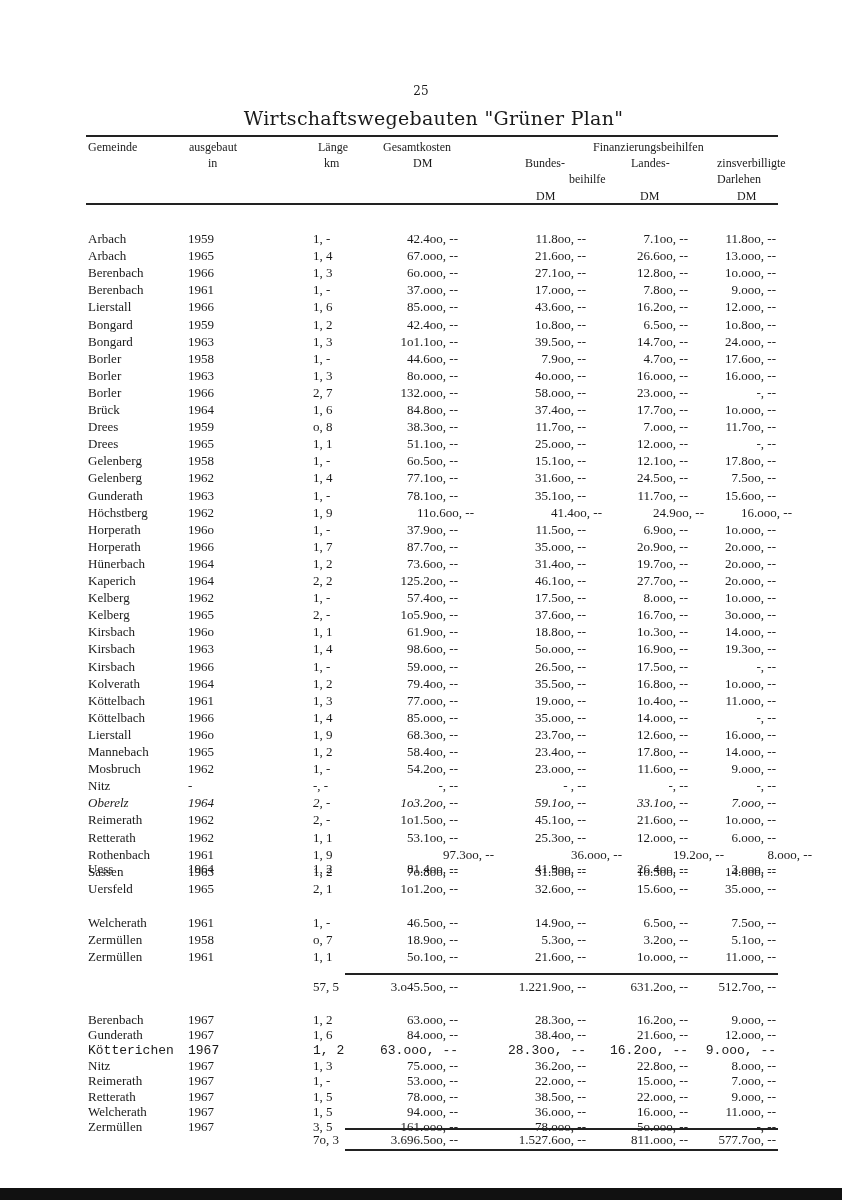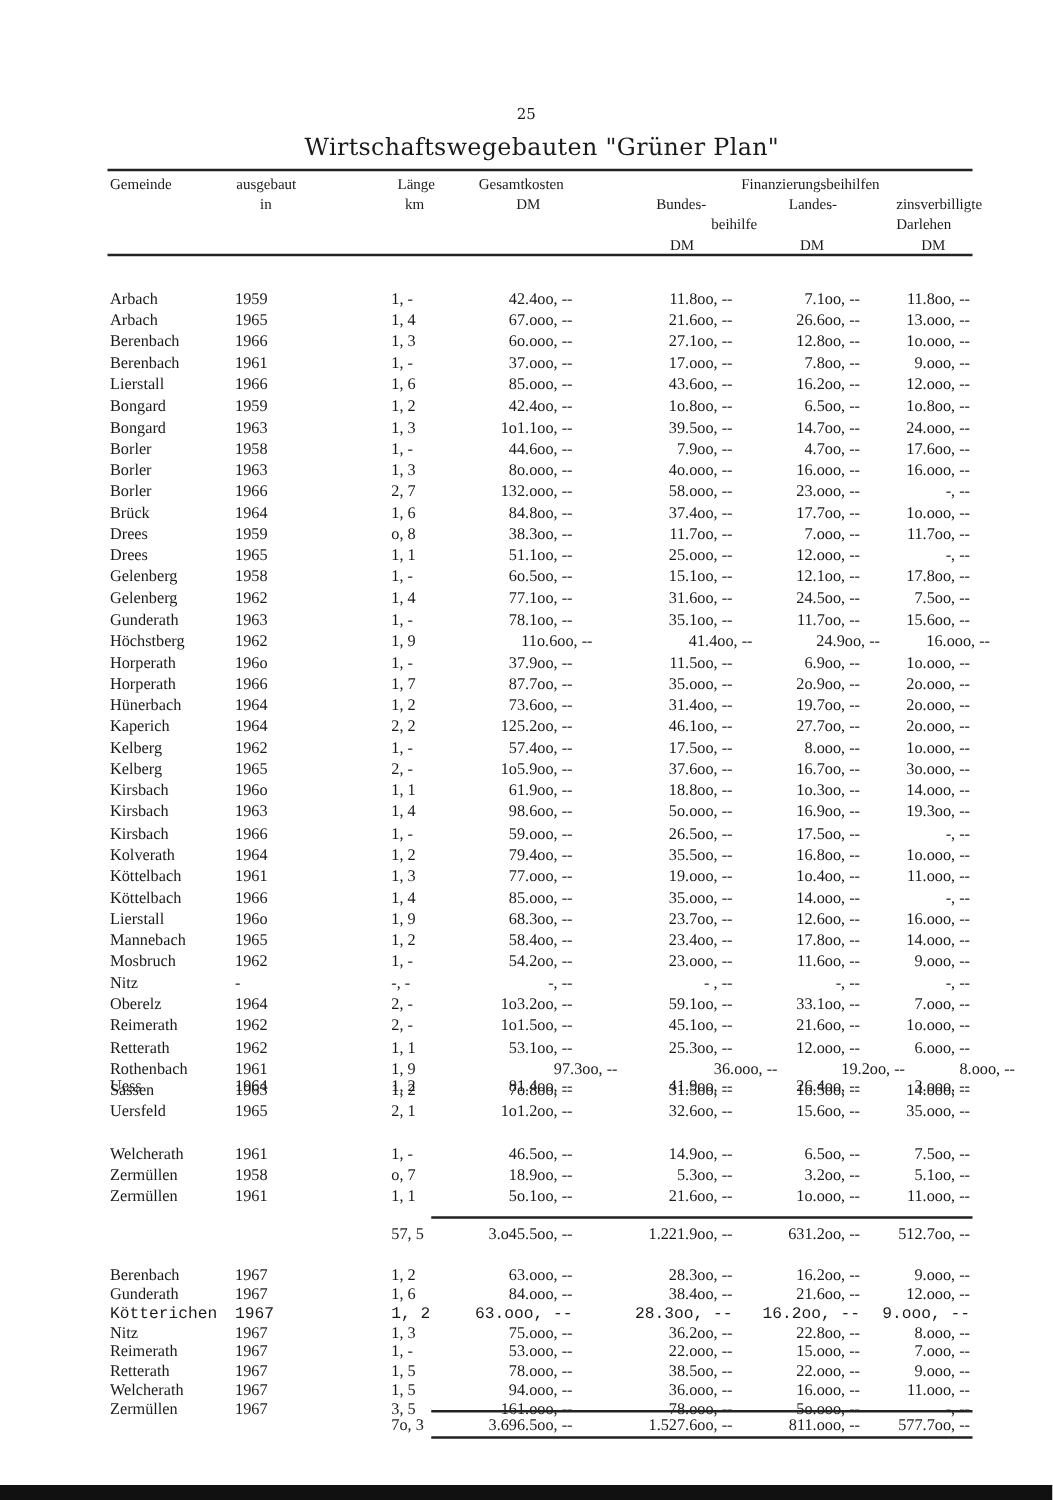--- a/index.html
+++ b/index.html
@@ -337,21 +337,21 @@
     </div>
     <div class="row" style="top: 778.2px;">
       <span class="c-name">Nitz</span>
       <span class="c-year">-</span>
       <span class="c-len">-, -</span>
       <span class="c-total">-, --</span>
       <span class="c-bund">- , --</span>
       <span class="c-land">-, --</span>
       <span class="c-darl">-, --</span>
     </div>
-    <div class="row" style="top: 795.3px;">
+    <div class="row" style="top: 795.3px; font-style: italic;">
       <span class="c-name">Oberelz</span>
       <span class="c-year">1964</span>
       <span class="c-len">2, -</span>
       <span class="c-total">1o3.2oo, --</span>
       <span class="c-bund">59.1oo, --</span>
       <span class="c-land">33.1oo, --</span>
       <span class="c-darl">7.ooo, --</span>
     </div>
     <div class="row" style="top: 812.4px;">
       <span class="c-name">Reimerath</span>

